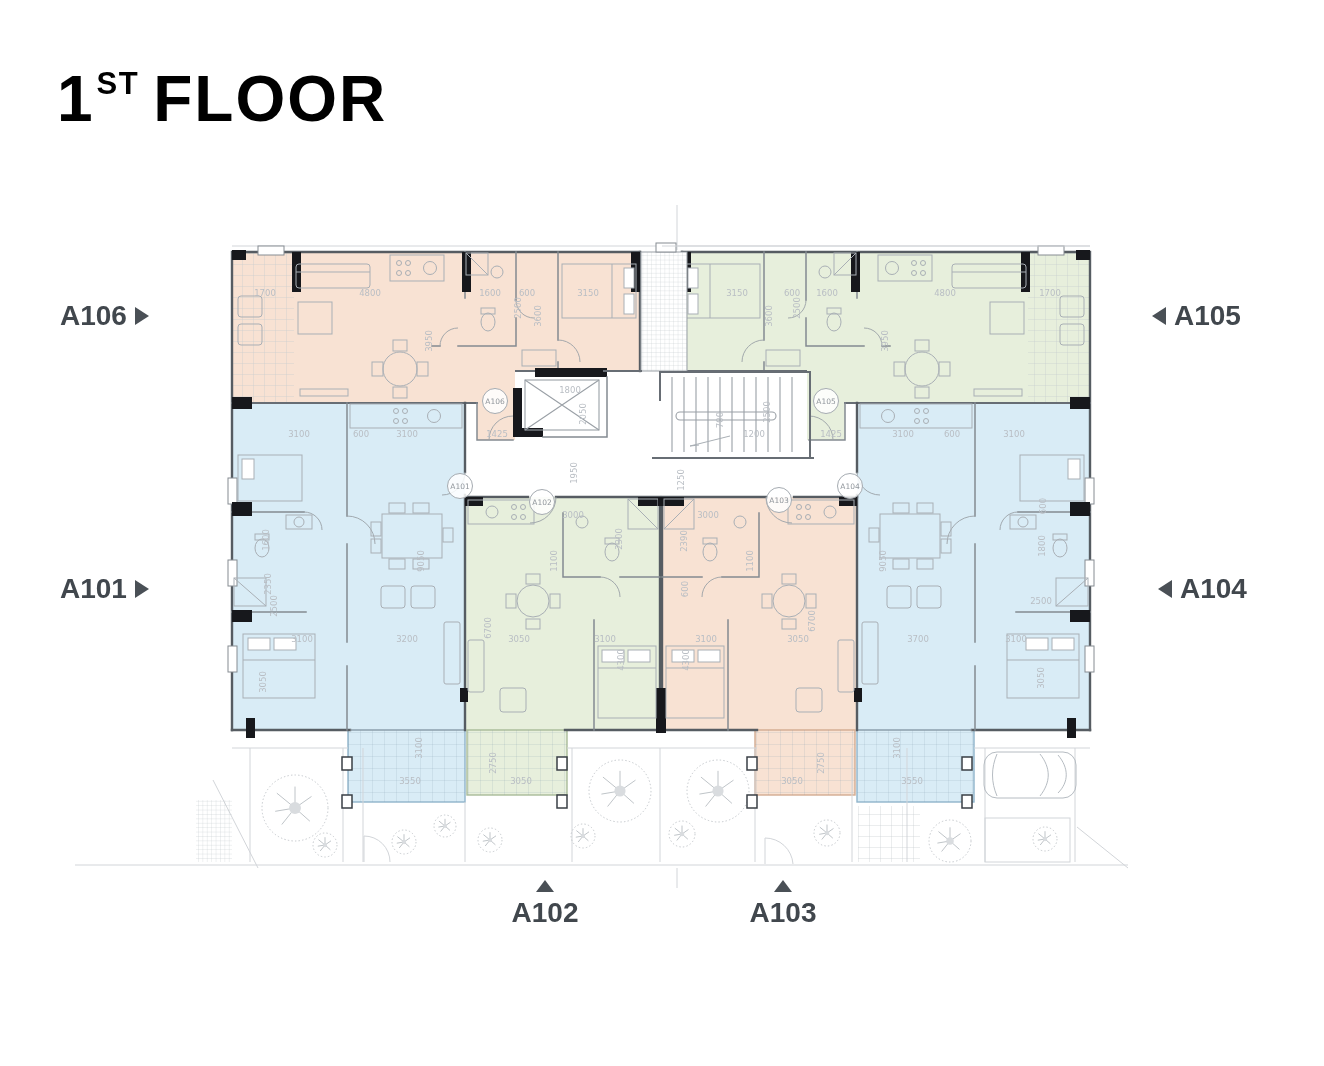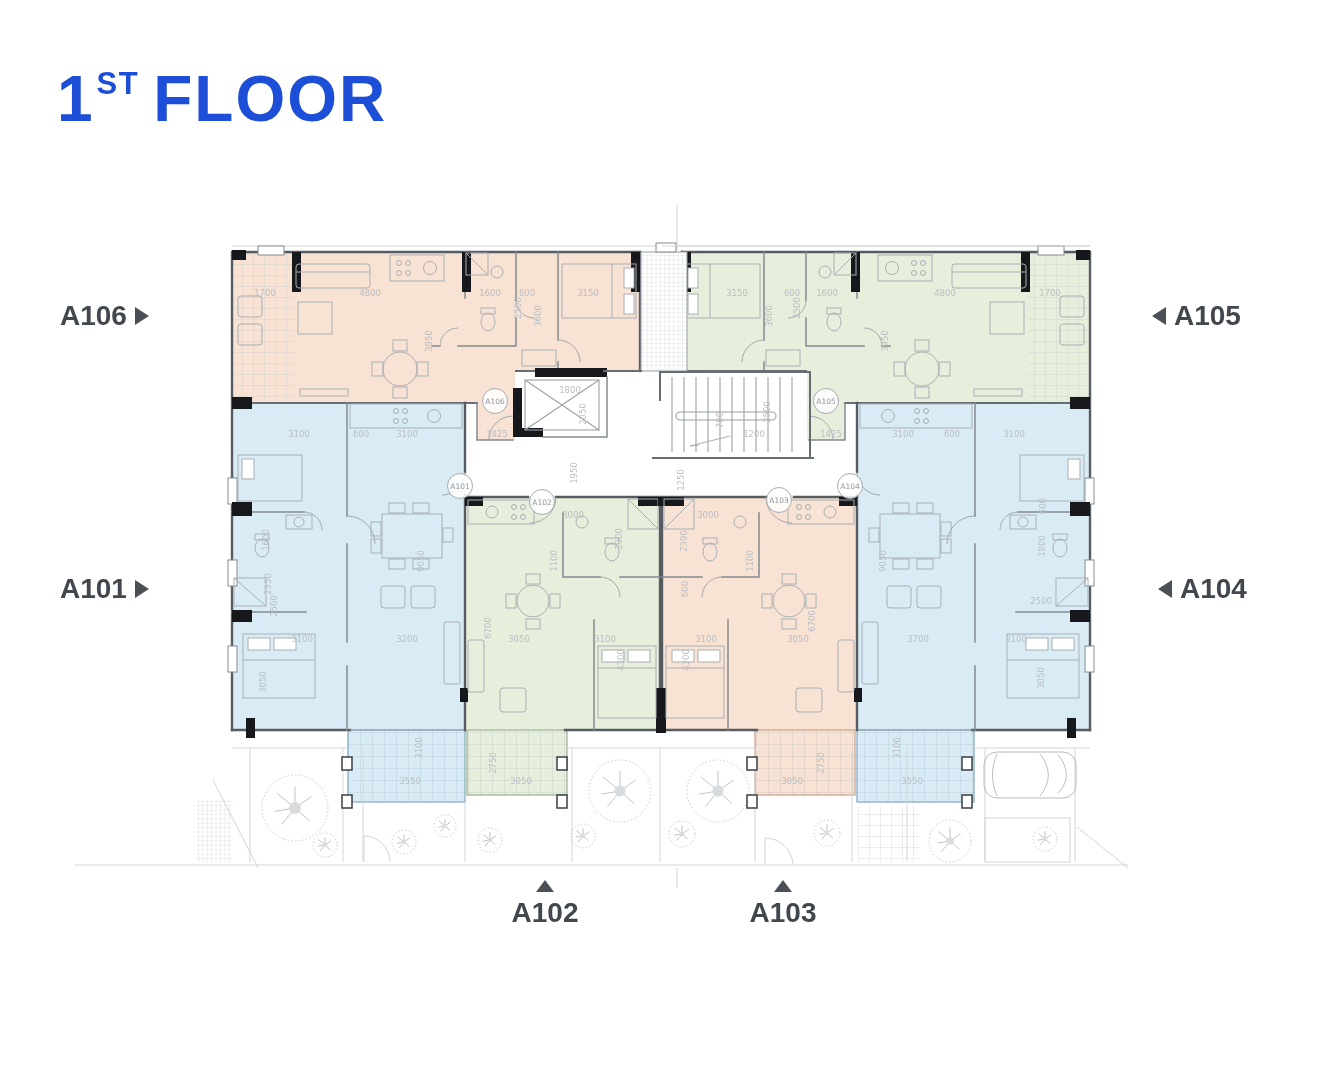--- a/index.html
+++ b/index.html
@@ -1,19 +1,19 @@
 <!DOCTYPE html>
 <html><head>
 <meta charset="utf-8">
 <style>
   html,body{margin:0;padding:0;background:#ffffff;}
   #screen{position:relative;width:1324px;height:1066px;background:#ffffff;overflow:hidden;
           font-family:"Liberation Sans","DejaVu Sans",sans-serif;}
   .title{position:absolute;left:57px;top:62px;font-size:64px;font-weight:800;
-         color:#1d4ed8;letter-spacing:2px;white-space:nowrap;}
+         color:#000000;letter-spacing:2px;white-space:nowrap;}
   .title sup{font-size:31px;position:relative;top:-27px;vertical-align:baseline;
              letter-spacing:1.5px;margin-left:2px;}
   .title .word{margin-left:14px;}
   .callout{position:absolute;display:flex;align-items:center;gap:8px;
            font-size:28px;font-weight:700;color:#41474d;cursor:pointer;}
   .callout.vert{flex-direction:column;gap:5px;width:84px;justify-content:center;}
   .tri{width:0;height:0;display:inline-block;}
   .tri-right{border-left:14px solid #4a5056;border-top:9px solid transparent;border-bottom:9px solid transparent;}
   .tri-left{border-right:14px solid #4a5056;border-top:9px solid transparent;border-bottom:9px solid transparent;}
   .tri-up{border-bottom:12px solid #4a5056;border-left:9px solid transparent;border-right:9px solid transparent;}

